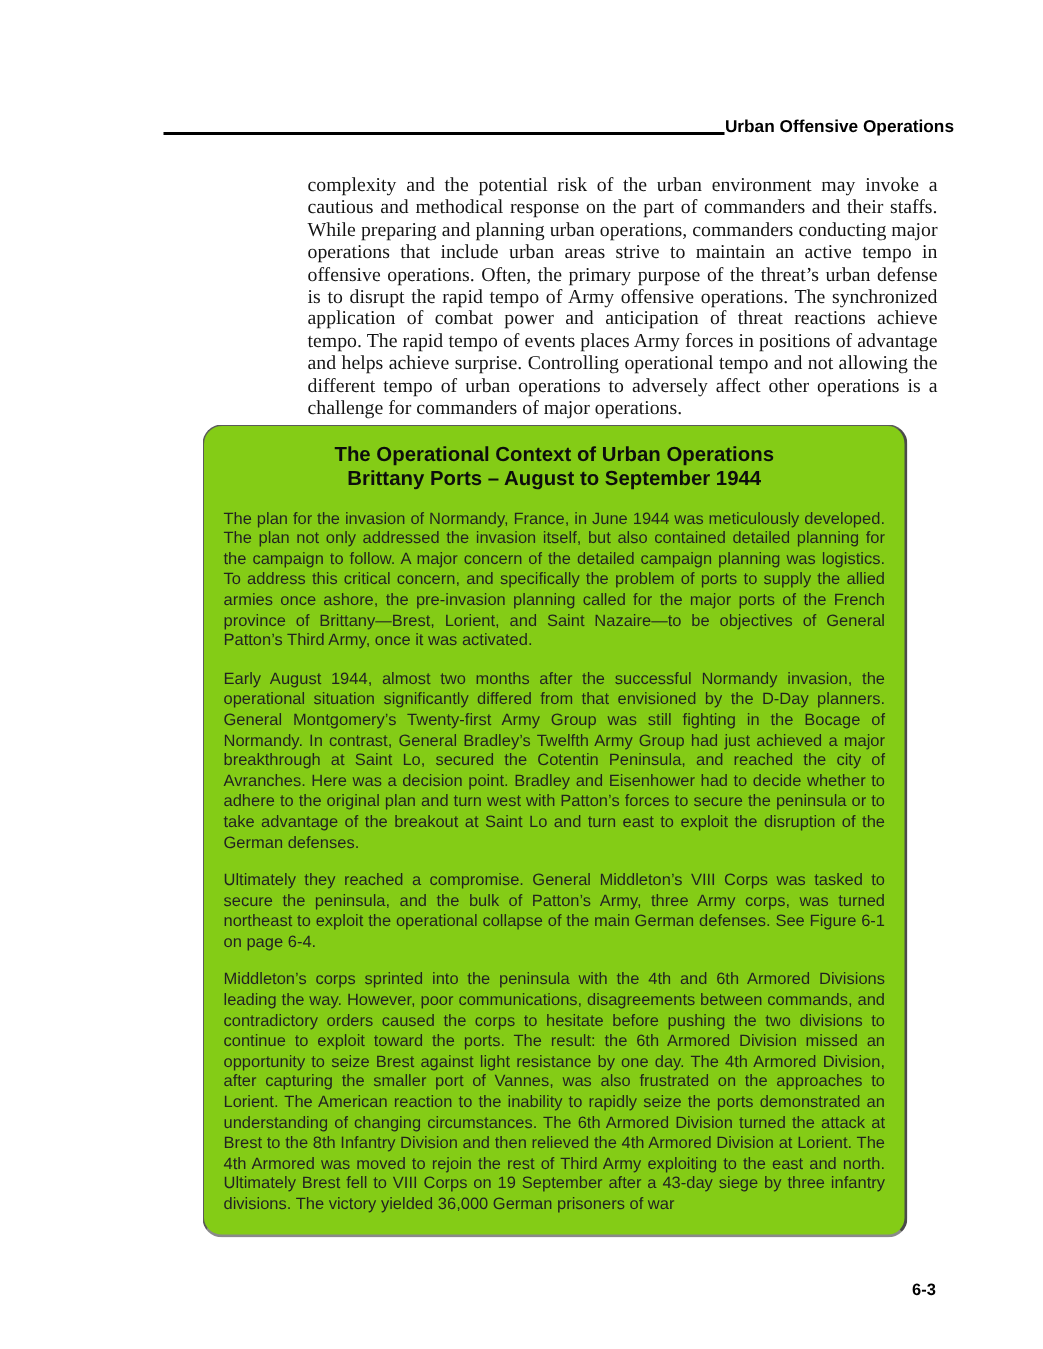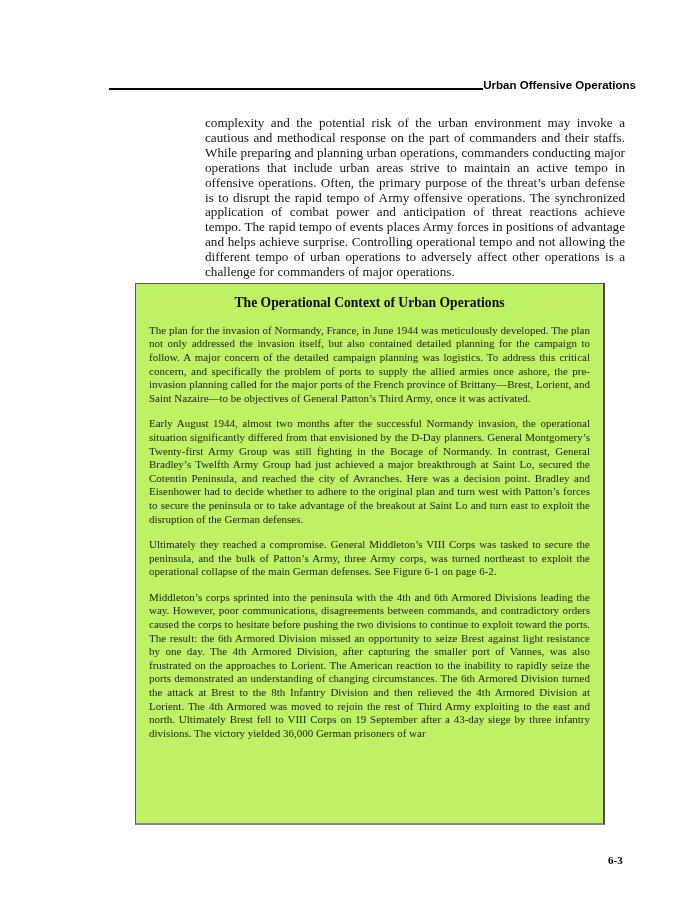--- a/index.html
+++ b/index.html
@@ -51,29 +51,30 @@
     color: #151515;
   }
 
   
   .context-box {
     position: absolute;
     top: 283px;
     left: 123px;
     width: 470px;
     height: 542px;
-    background: #bef264;
+    background: #84cc16;
     border-top: 1px solid #5a5a5a;
     border-left: 1px solid #5a5a5a;
     border-right: 2px solid #4a4a4a;
     border-bottom: 2px solid #8a8a8a;
     padding: 9px 13px 0 13px;
     overflow: hidden;
-    font-family: Liberation Serif, serif;
+    font-family: Liberation Sans, sans-serif;
     color: #222222;
+    border-radius: 13px;
   }
   .box-title {
     text-align: center;
     font-weight: bold;
     font-size: 13.6px;
     line-height: 15.8px;
     color: #0d0d0d;
     margin: 2px 0 13px 0;
   }
   .context-box p {
@@ -81,43 +82,44 @@
     font-size: 11px;
     line-height: 13.6px;
     text-align: justify;
   }
 
   
   .page-number {
     position: absolute;
     top: 854px;
     left: 596px;
-    font-family: Liberation Serif, serif;
+    font-family: Liberation Sans, sans-serif;
     font-weight: bold;
     font-size: 11px;
     color: #000000;
   }
 </style>
 </head>
 <body>
 
 <div class="page">
 
   <div class="header">
     <div class="header-rule"></div>
     <div class="header-title">Urban Offensive Operations</div>
   </div>
 
   <div class="body-paragraph">complexity and the potential risk of the urban environment may invoke a cautious and methodical response on the part of commanders and their staffs. While preparing and planning urban operations, commanders conducting major operations that include urban areas strive to maintain an active tempo in offensive operations. Often, the primary purpose of the threat’s urban defense is to disrupt the rapid tempo of Army offensive operations. The synchronized application of combat power and anticipation of threat reactions achieve tempo. The rapid tempo of events places Army forces in positions of advantage and helps achieve surprise. Controlling operational tempo and not allowing the different tempo of urban operations to adversely affect other operations is a challenge for commanders of major operations.</div>
 
   <div class="context-box">
     <div class="box-title">
       <div>The Operational Context of Urban Operations</div>
+      <div>Brittany Ports – August to September 1944</div>
     </div>
     <p>The plan for the invasion of Normandy, France, in June 1944 was meticulously developed. The plan not only addressed the invasion itself, but also contained detailed planning for the campaign to follow. A major concern of the detailed campaign planning was logistics. To address this critical concern, and specifically the problem of ports to supply the allied armies once ashore, the pre-invasion planning called for the major ports of the French province of Brittany—Brest, Lorient, and Saint Nazaire—to be objectives of General Patton’s Third Army, once it was activated.</p>
     <p>Early August 1944, almost two months after the successful Normandy invasion, the operational situation significantly differed from that envisioned by the D-Day planners. General Montgomery’s Twenty-first Army Group was still fighting in the Bocage of Normandy. In contrast, General Bradley’s Twelfth Army Group had just achieved a major breakthrough at Saint Lo, secured the Cotentin Peninsula, and reached the city of Avranches. Here was a decision point. Bradley and Eisenhower had to decide whether to adhere to the original plan and turn west with Patton’s forces to secure the peninsula or to take advantage of the breakout at Saint Lo and turn east to exploit the disruption of the German defenses.</p>
-    <p>Ultimately they reached a compromise. General Middleton’s VIII Corps was tasked to secure the peninsula, and the bulk of Patton’s Army, three Army corps, was turned northeast to exploit the operational collapse of the main German defenses. See Figure 6-1 on page 6-2.</p>
+    <p>Ultimately they reached a compromise. General Middleton’s VIII Corps was tasked to secure the peninsula, and the bulk of Patton’s Army, three Army corps, was turned northeast to exploit the operational collapse of the main German defenses. See Figure 6-1 on page 6-4.</p>
     <p>Middleton’s corps sprinted into the peninsula with the 4th and 6th Armored Divisions leading the way. However, poor communications, disagreements between commands, and contradictory orders caused the corps to hesitate before pushing the two divisions to continue to exploit toward the ports. The result: the 6th Armored Division missed an opportunity to seize Brest against light resistance by one day. The 4th Armored Division, after capturing the smaller port of Vannes, was also frustrated on the approaches to Lorient. The American reaction to the inability to rapidly seize the ports demonstrated an understanding of changing circumstances. The 6th Armored Division turned the attack at Brest to the 8th Infantry Division and then relieved the 4th Armored Division at Lorient. The 4th Armored was moved to rejoin the rest of Third Army exploiting to the east and north. Ultimately Brest fell to VIII Corps on 19 September after a 43-day siege by three infantry divisions. The victory yielded 36,000 German prisoners of war</p>
   </div>
 
   <div class="page-number">6-3</div>
 
 </div>
 
 </body></html>

